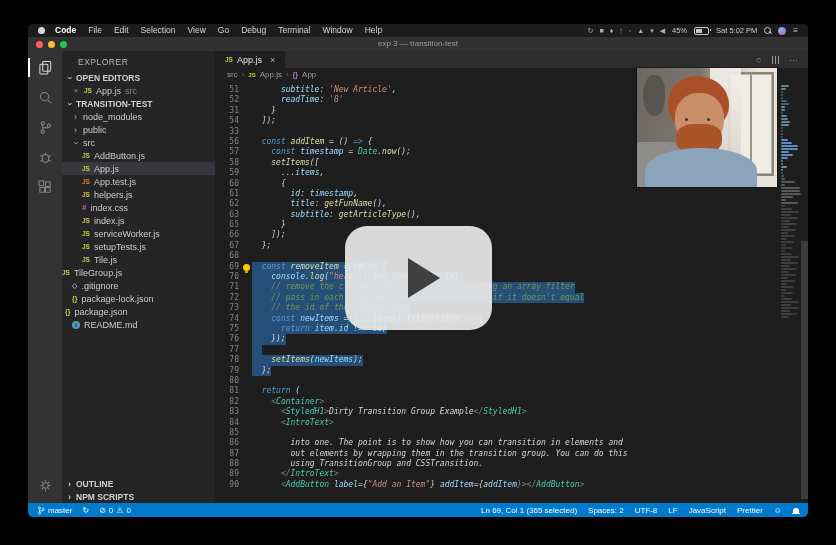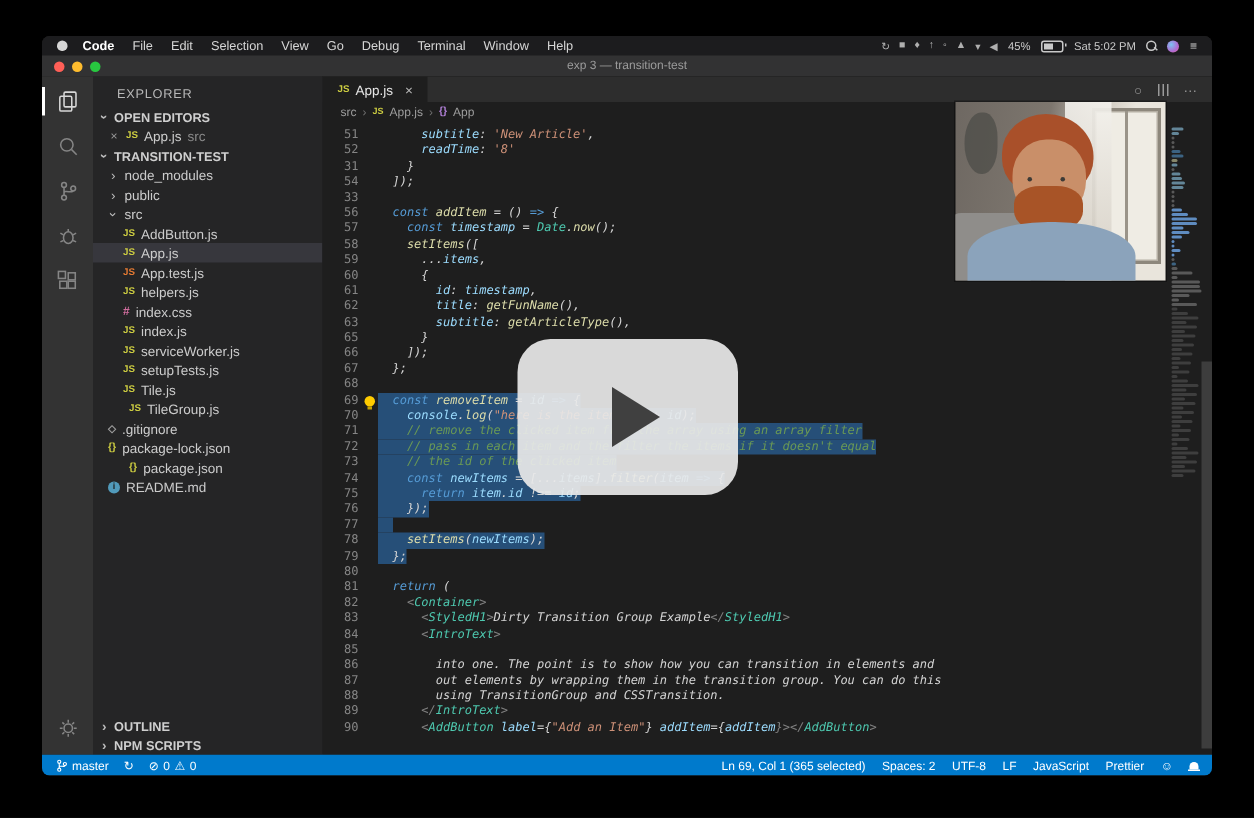--- a/index.html
+++ b/index.html
@@ -262,33 +262,33 @@
             <span>serviceWorker.js</span>
           </div>
           <div class="row" style="padding-left: 20px;">
             <span class="fic js">JS</span>
             <span>setupTests.js</span>
           </div>
           <div class="row" style="padding-left: 20px; align-items: center;">
             <span class="fic js">JS</span>
             <span>Tile.js</span>
           </div>
-          <div class="row" style=" margin-left: 24px;">
+          <div class="row" style="">
             <span class="fic js">JS</span>
             <span>TileGroup.js</span>
           </div>
           <div class="row" style="padding-left: 10px;">
             <span class="fic git">◇</span>
             <span>.gitignore</span>
           </div>
           <div class="row" style="padding-left: 10px;">
             <span class="fic json">{}</span>
             <span>package-lock.json</span>
           </div>
-          <div class="row" style="padding-left: 24px;">
+          <div class="row" style="padding-left: 3px;">
             <span class="fic json">{}</span>
             <span>package.json</span>
           </div>
           <div class="row" style="padding-left: 10px;">
             <span class="fic md">i</span>
             <span>README.md</span>
           </div>
         </div>
       <div class="sb-footer" id="sb-footer">
           <div class="sec">

